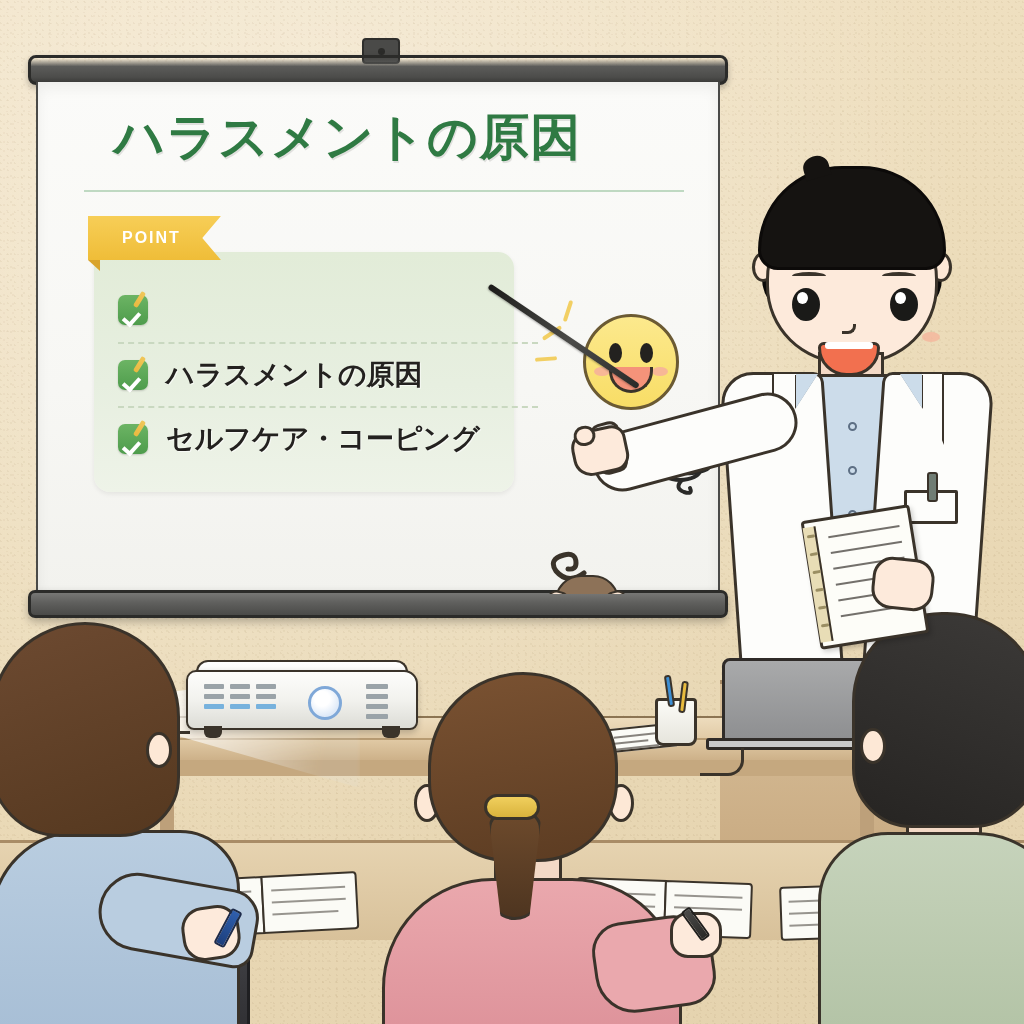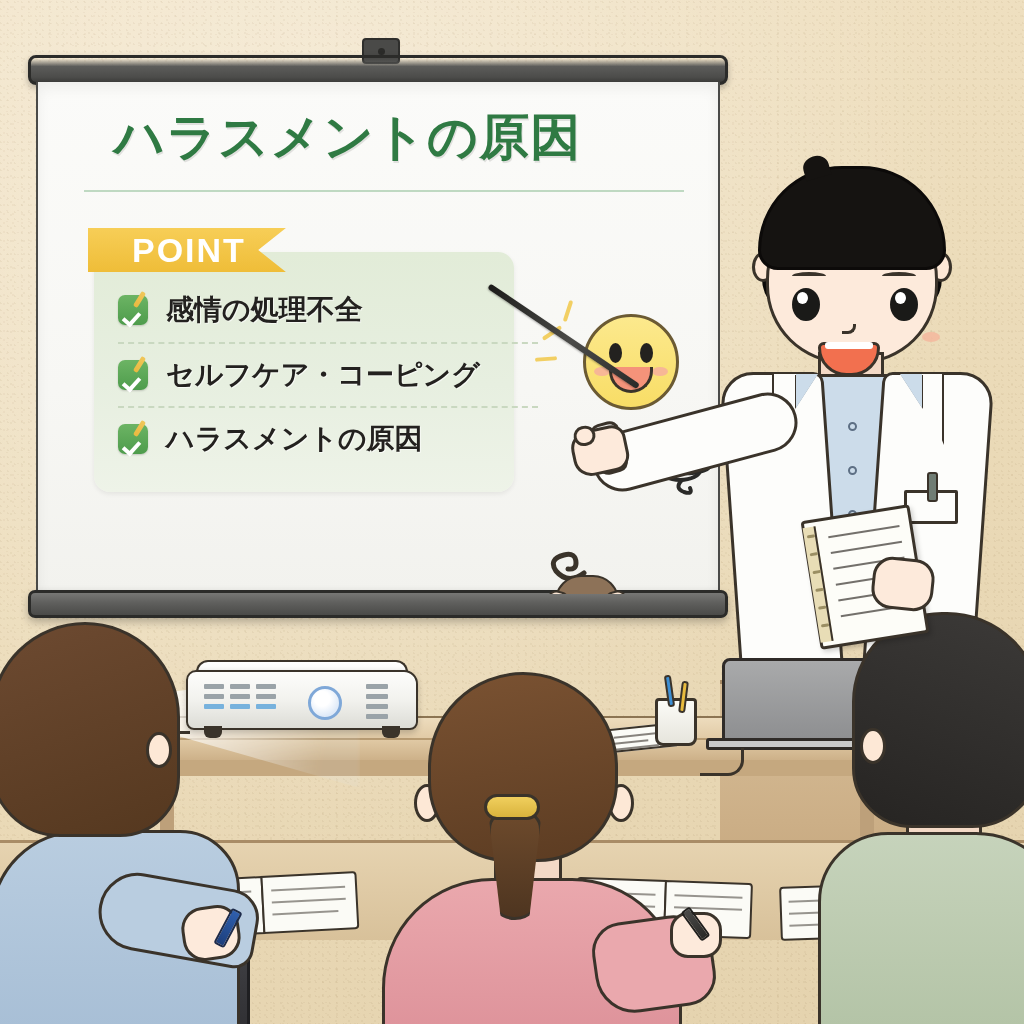--- a/index.html
+++ b/index.html
@@ -35,23 +35,23 @@
     border:3px solid #2b2b29;box-shadow:0 4px 9px rgba(0,0,0,.25);}
   #screen{position:absolute;left:36px;top:82px;width:684px;height:512px;
     background:linear-gradient(180deg,#fbfbf9 0%,#f7f7f4 60%,#f2f2ee 100%);
     border-left:2px solid #4a4a48;border-right:2px solid #4a4a48;
     box-shadow:inset 0 6px 14px rgba(0,0,0,.06);overflow:hidden;}
 
   
   .slide-title{position:absolute;left:76px;top:22px;font-size:50px;font-weight:bold;color:#2f7a43;
     letter-spacing:1px;text-shadow:1px 2px 0 rgba(0,0,0,.10);white-space:nowrap;}
   .title-rule{position:absolute;left:46px;top:108px;width:600px;height:2px;background:#bfd9c2;}
-  .point-ribbon{position:absolute;left:50px;top:146px;height:44px;padding:0 40px 0 44px;
+  .point-ribbon{position:absolute;left:50px;top:134px;height:44px;padding:0 40px 0 34px;
     display:flex;align-items:center;background:linear-gradient(180deg,#f7ce57,#efbd38);
-    color:#fff;font-size:34px;font-weight:bold;letter-spacing:2px;
+    color:#fff;font-size:16px;font-weight:bold;letter-spacing:2px;
     clip-path:polygon(0 0,100% 0,86% 50%,100% 100%,0 100%);
     filter:drop-shadow(0 2px 2px rgba(0,0,0,.18));}
   .ribbon-fold{position:absolute;left:50px;top:178px;width:12px;height:11px;
     background:#d9a42c;clip-path:polygon(0 0,100% 0,100% 100%);}
   .point-box{position:absolute;left:56px;top:170px;width:420px;height:240px;border-radius:16px;
     background:linear-gradient(180deg,#e2ecd8 0%,#e7efe0 55%,#eef3e8 100%);
     box-shadow:0 2px 5px rgba(0,0,0,.07);}
   .bullets{position:absolute;left:80px;top:196px;width:420px;}
   .bullet{display:flex;align-items:center;height:64px;}
   .bullet + .bullet{border-top:2px dashed #c9d8c0;}
@@ -302,29 +302,28 @@
     <div class="slide-title">ハラスメントの原因</div>
     <div class="title-rule"></div>
 
     <div class="point-box"></div>
     <div class="ribbon-fold"></div>
     <div class="point-ribbon">POINT</div>
 
     <div class="bullets">
       <div class="bullet">
         <span class="chk"></span>
-        <span class="txt">感情の処理不全</span>
+      </div>
+      <div class="bullet">
+        <span class="chk"></span>
+        <span class="txt">ハラスメントの原因</span>
       </div>
       <div class="bullet">
         <span class="chk"></span>
         <span class="txt">セルフケア・コーピング</span>
-      </div>
-      <div class="bullet">
-        <span class="chk"></span>
-        <span class="txt">ハラスメントの原因</span>
       </div>
     </div>
 
     <div class="spark" style="left:528px;top:218px;width:4px;height:22px;transform:rotate(18deg);"></div>
     <div class="spark" style="left:512px;top:240px;width:4px;height:22px;transform:rotate(56deg);"></div>
     <div class="spark" style="left:506px;top:266px;width:4px;height:22px;transform:rotate(86deg);"></div>
     <div class="smiley">
       <span class="eye l"></span>
       <span class="eye r"></span>
       <span class="blush l"></span>

